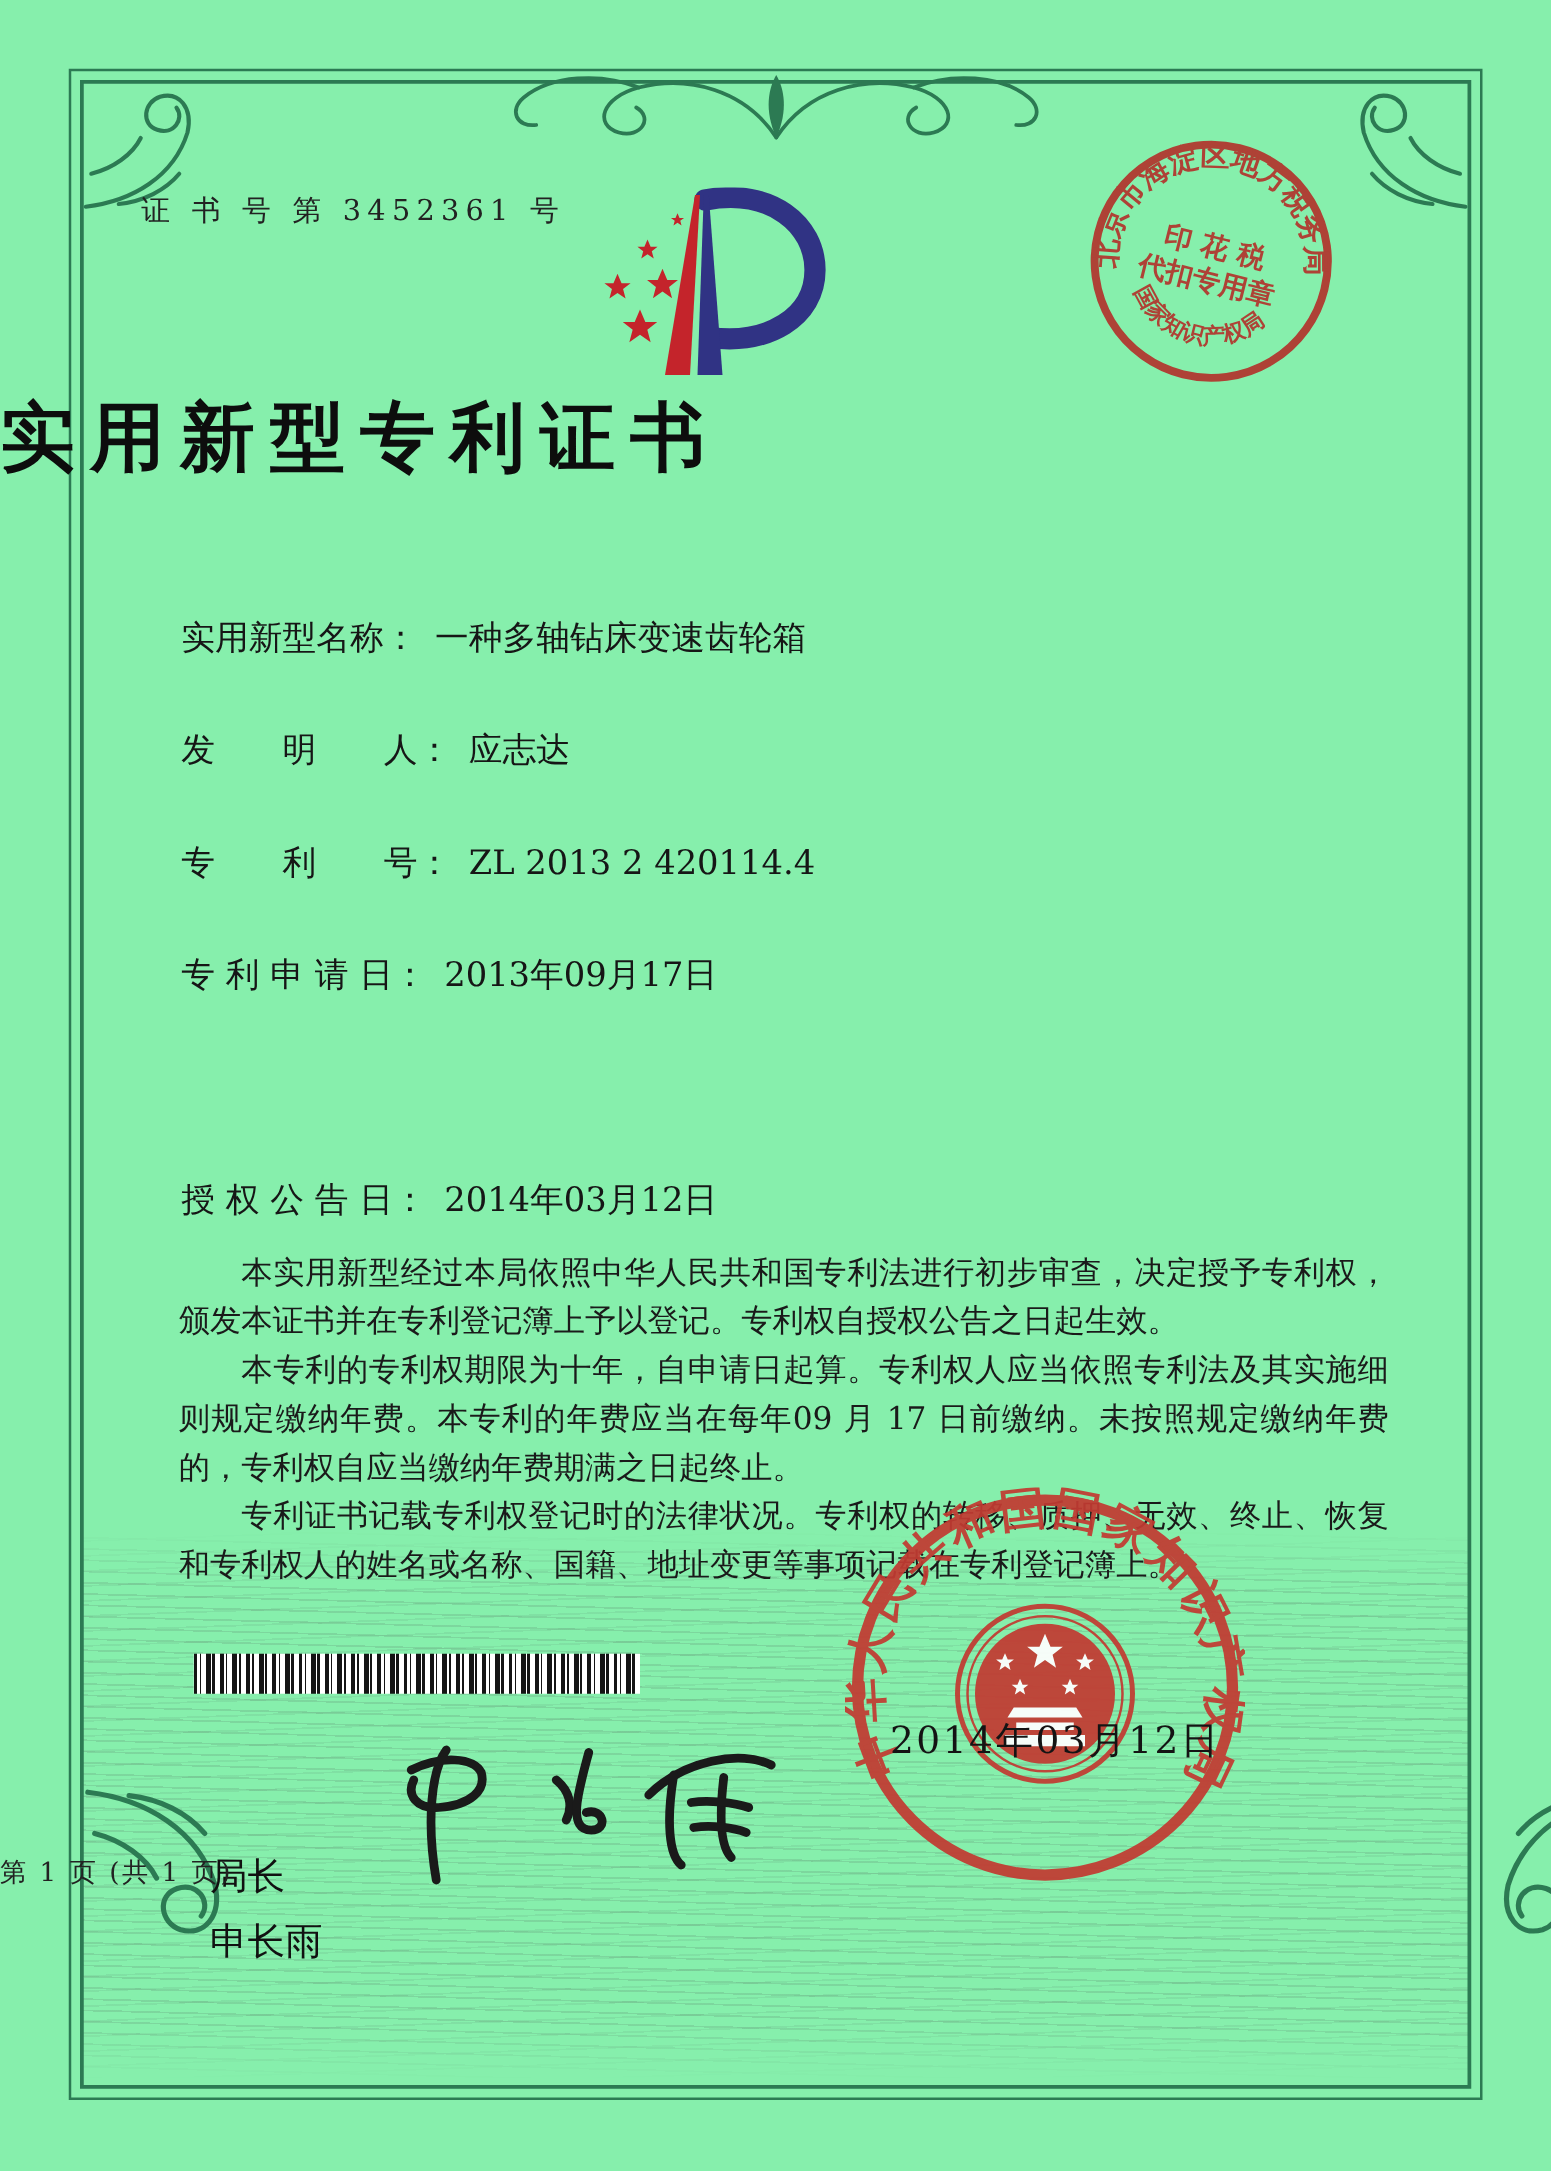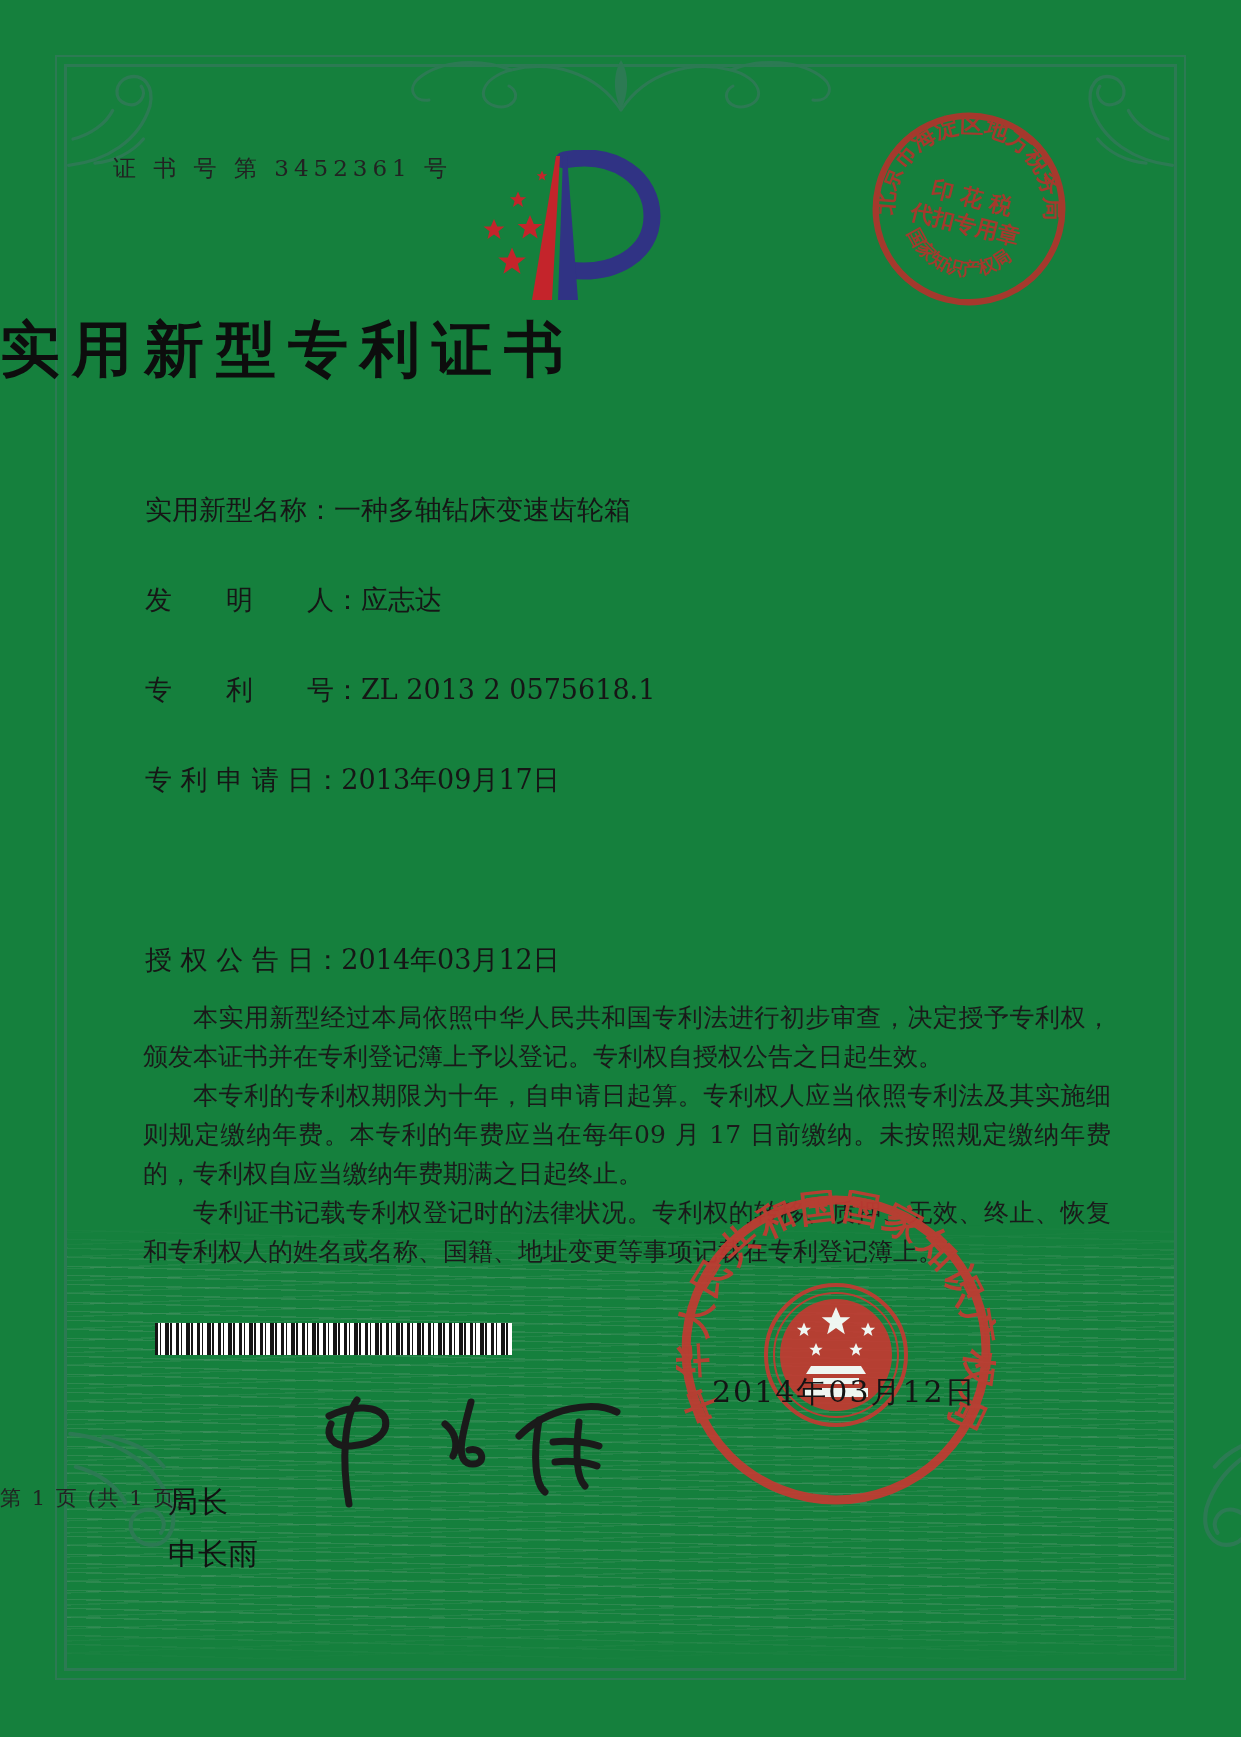--- a/index.html
+++ b/index.html
@@ -5,21 +5,21 @@
   :root{
     --green:#2c7a53;
     --seal-red:#c23b32;
     --stamp-red:#b2342c;
     --logo-blue:#303384;
     --logo-red:#c4242b;
     --ink:#1a1a1a;
   }
   html,body{margin:0;padding:0;background:#888;}
   .page{
-    position:relative;width:1241px;height:1737px;background:#15803d;
+    position:relative;width:1241px;height:1737px;background:#86efac;
     margin:0 auto;overflow:hidden;
     font-family:"DejaVu Serif","Liberation Serif",serif;color:var(--ink);
   }
   
   .frame-outer{position:absolute;left:55px;top:55px;right:55px;bottom:57px;border:2px solid var(--green);}
   .frame-inner{position:absolute;left:7px;top:7px;right:7px;bottom:7px;border:3px solid var(--green);}
   .corner{position:absolute;width:110px;height:110px;}
   .corner svg{width:100%;height:100%;}
   .corner.tl{left:62px;top:62px;}
   .corner.tr{right:62px;top:62px;transform:scaleX(-1);}
@@ -39,21 +39,21 @@
   .cert-no{position:absolute;left:113px;top:153px;font-size:23px;letter-spacing:5px;color:#222;}
   .logo{position:absolute;left:452px;top:150px;width:215px;height:152px;}
   .doc-title{
     position:absolute;left:0;right:0;top:310px;
     font-size:60px;font-weight:700;letter-spacing:12px;color:#0d0d0d;
   }
   .tax-stamp{position:absolute;left:863px;top:103px;width:212px;height:212px;transform:rotate(14deg);opacity:.92;}
   
   .field{position:absolute;left:145px;font-size:27px;white-space:nowrap;}
   .f-label{color:#161616;}
-  .f-value{color:#161616;}
+  .f-value{color:#161616;margin-left:14px;}
   
   .body-text{position:absolute;left:143px;top:998px;width:968px;font-size:25px;line-height:39px;text-align:justify;}
   .body-text p{margin:0;text-indent:2em;}
   
   .barcode{
     position:absolute;left:155px;top:1323px;width:357px;height:32px;
     background:repeating-linear-gradient(90deg,#141414 0 3px,#fff 3px 5px,#141414 5px 6px,#fff 6px 10px,#141414 10px 14px,#fff 14px 15px,#141414 15px 17px,#fff 17px 21px);
   }
   .director{position:absolute;left:168px;top:1428px;font-family:"DejaVu Sans","Liberation Sans",sans-serif;font-size:30px;line-height:52px;color:#111;margin-top:48px;}
   .signature{position:absolute;left:295px;top:1372px;width:345px;height:160px;}
@@ -148,21 +148,21 @@
 
   <div class="doc-title">实用新型专利证书</div>
 
   <div class="field" style="top:492px">
     <span class="f-label">实用新型名称：</span><span class="f-value">一种多轴钻床变速齿轮箱</span>
   </div>
   <div class="field" style="top:582px">
     <span class="f-label">发　　明　　人：</span><span class="f-value">应志达</span>
   </div>
   <div class="field" style="top:672px">
-    <span class="f-label">专　　利　　号：</span><span class="f-value">ZL 2013 2 0575618.1</span>
+    <span class="f-label">专　　利　　号：</span><span class="f-value">ZL 2013 2 420114.4</span>
   </div>
   <div class="field" style="top:762px">
     <span class="f-label">专 利 申 请 日：</span><span class="f-value">2013年09月17日</span>
   </div>
   <div class="field" style="top:942px">
     <span class="f-label">授 权 公 告 日：</span><span class="f-value">2014年03月12日</span>
   </div>
 
   <div class="body-text">
     <p>本实用新型经过本局依照中华人民共和国专利法进行初步审查，决定授予专利权，颁发本证书并在专利登记簿上予以登记。专利权自授权公告之日起生效。</p>

